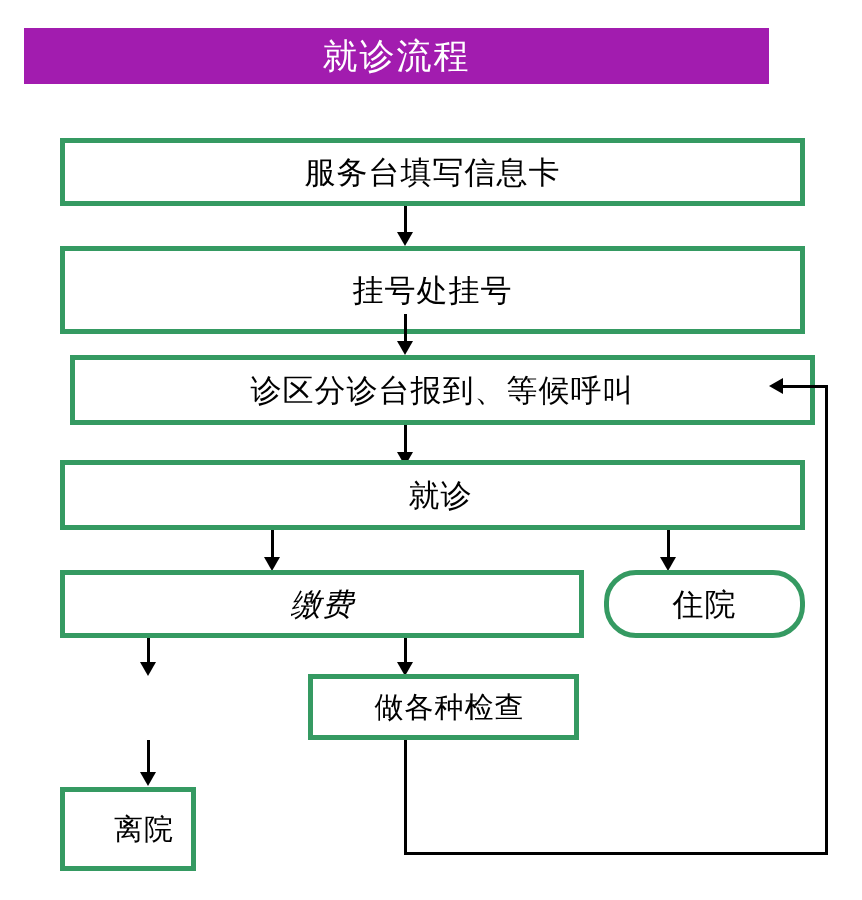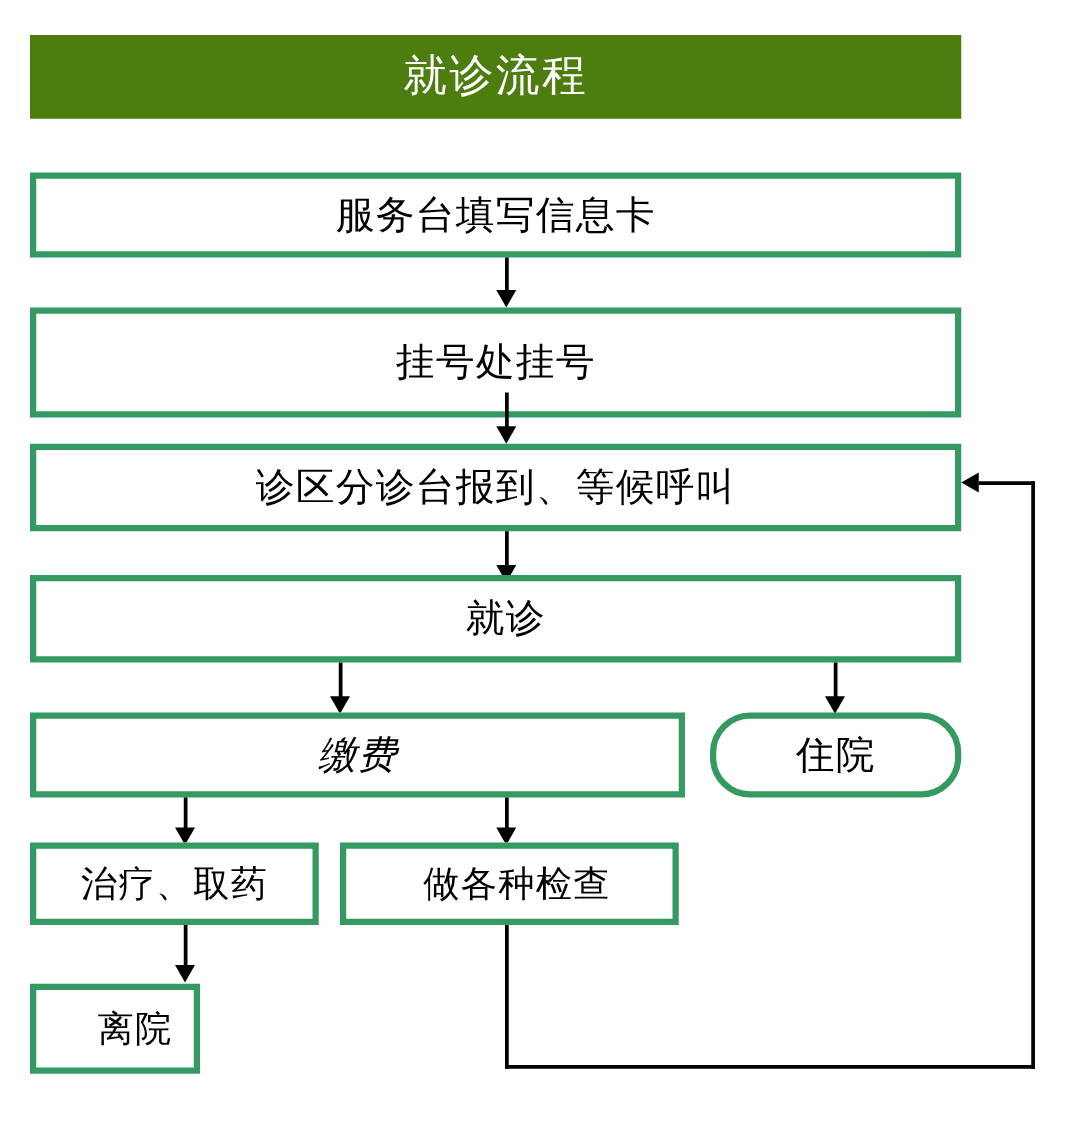--- a/index.html
+++ b/index.html
@@ -17,22 +17,22 @@
     height: 900px;
     background: #ffffff;
     overflow: hidden;
   }
   
   .title-bar {
     position: absolute;
     left: 24px;
     top: 28px;
     width: 745px;
-    height: 67px;
-    background: #4d7c0f;
+    height: 56px;
+    background: #a21caf;
     color: #ffffff;
     display: flex;
     align-items: center;
     justify-content: center;
     font-size: 35px;
     letter-spacing: 2px;
     line-height: 1;
     box-sizing: border-box;
   }
   
@@ -42,20 +42,21 @@
     background: #ffffff;
     border: 5px solid #359A62;
     display: flex;
     align-items: center;
     justify-content: center;
     color: #000000;
     font-size: 31px;
     letter-spacing: 1px;
     line-height: 1;
     white-space: nowrap;
+    margin-left: 36px;
   }
   .node.small {
     font-size: 29px;
   }
   
   .vline {
     position: absolute;
     width: 3px;
     background: #000000;
   }
@@ -91,21 +92,21 @@
   <div class="node" style="left:24px; top:138px; width:745px; height:68px;">服务台填写信息卡</div>
 
   <div class="vline" style="left:404px; top:206px; height:30px;"></div>
   <div class="arrow-down" style="left:397px; top:232px;"></div>
 
   <div class="node" style="left:24px; top:246px; width:745px; height:88px;">挂号处挂号</div>
 
   <div class="vline" style="left:404px; top:314px; height:32px;"></div>
   <div class="arrow-down" style="left:397px; top:341px;"></div>
 
-  <div class="node" style="left:24px; top:355px; width:745px; height:70px;">诊区分诊台报到、等候呼叫</div>
+  <div class="node" style="left:34px; top:355px; width:745px; height:70px;">诊区分诊台报到、等候呼叫</div>
 
   <div class="vline" style="left:404px; top:425px; height:32px;"></div>
   <div class="arrow-down" style="left:397px; top:452px;"></div>
 
   <div class="node" style="left:24px; top:460px; width:745px; height:70px;padding-left:16px;">就诊</div>
 
   <div class="vline" style="left:271px; top:530px; height:32px;"></div>
   <div class="arrow-down" style="left:264px; top:557px;"></div>
 
   <div class="vline" style="left:667px; top:530px; height:32px;"></div>
@@ -114,28 +115,27 @@
   <div class="node" style="left:24px; top:570px; width:524px; height:68px;font-style:italic;">缴费</div>
 
   <div class="node" style="left:568px; top:570px; width:201px; height:68px;border-radius:32px;">住院</div>
 
   <div class="vline" style="left:147px; top:638px; height:30px;"></div>
   <div class="arrow-down" style="left:140px; top:662px;"></div>
 
   <div class="vline" style="left:404px; top:638px; height:30px;"></div>
   <div class="arrow-down" style="left:397px; top:662px;"></div>
 
-  <div class="node small" style="left:24px; top:674px; width:231px; height:66px;">治疗、取药</div>
 
   <div class="node small" style="left:272px; top:674px; width:271px; height:66px;padding-left:12px;">做各种检查</div>
 
   <div class="vline" style="left:147px; top:740px; height:36px;"></div>
   <div class="arrow-down" style="left:140px; top:772px;"></div>
 
-  <div class="node small" style="left:24px; top:787px; width:136px; height:72px;padding-left:32px;">离院</div>
+  <div class="node small" style="left:24px; top:787px; width:136px; height:84px;padding-left:32px;">离院</div>
 
   <div class="vline" style="left:404px; top:740px; height:115px;"></div>
   <div class="hline" style="left:404px; top:852px; width:424px;"></div>
   <div class="vline" style="left:825px; top:385px; height:470px;"></div>
   <div class="hline" style="left:783px; top:385px; width:45px;"></div>
   <div class="arrow-left" style="left:769px; top:378px;"></div>
 
 </div>
 
 </body></html>

